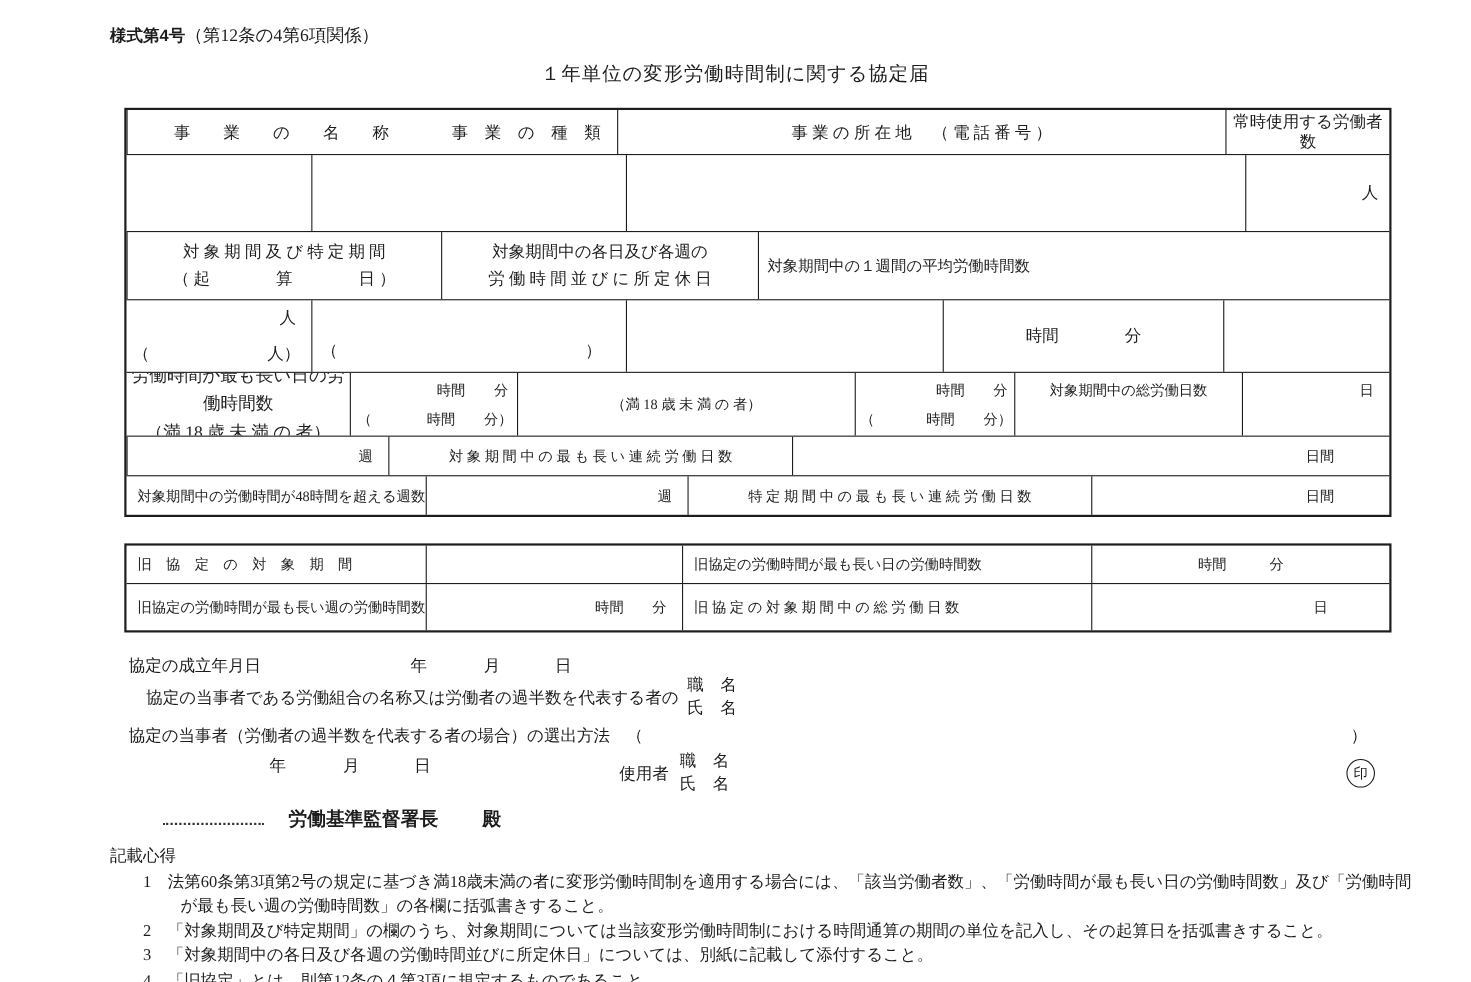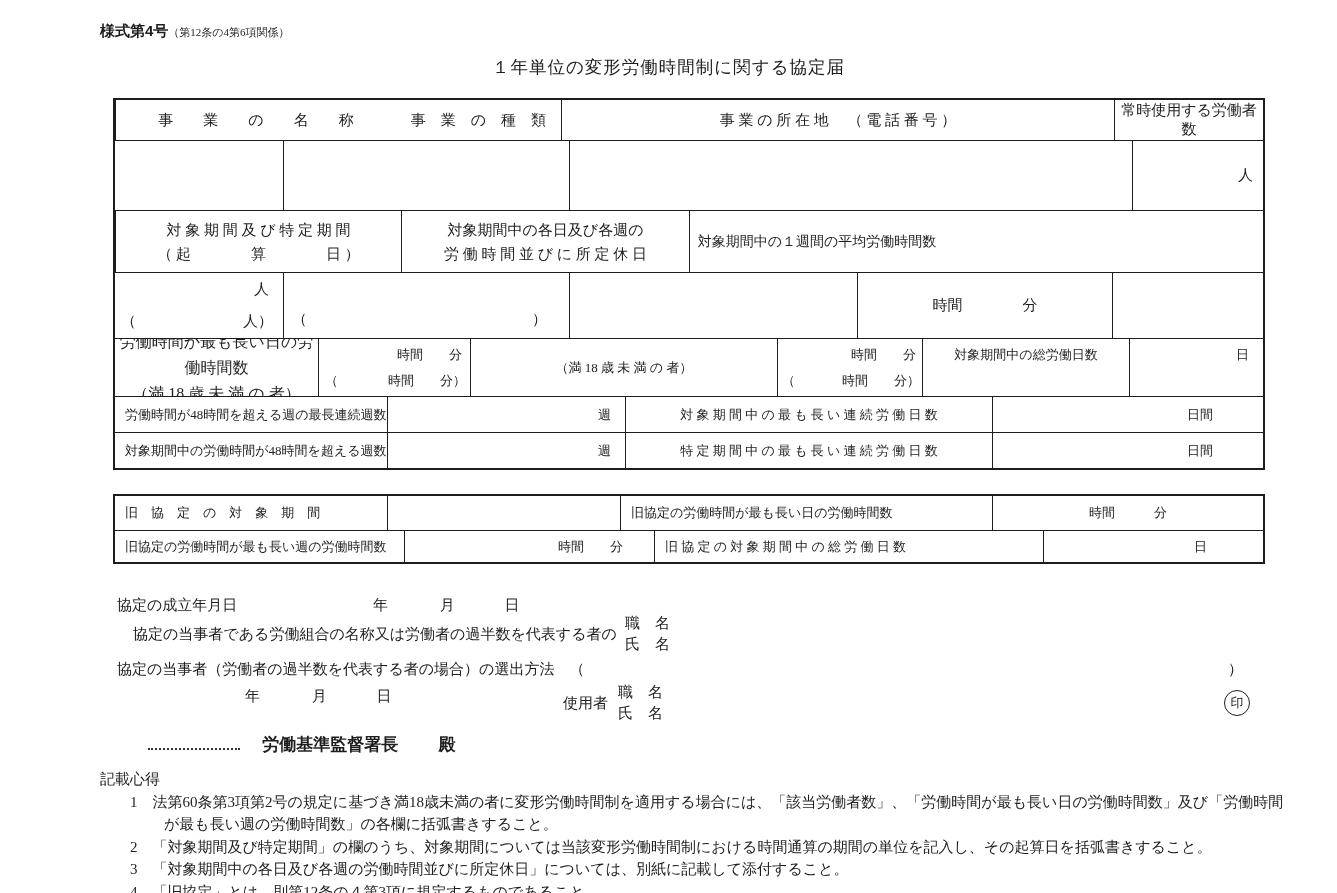--- a/index.html
+++ b/index.html
@@ -30,21 +30,21 @@
   .sealcircle{display:inline-flex;width:24px;height:24px;border:1.5px solid #1d1d1d;
           border-radius:50%;align-items:center;justify-content:center;font-size:13px;}
   .paircol{display:flex;flex-direction:column;line-height:21px;}
 </style>
 </head>
 <body>
 
 <div id="page">
 
   <div class="abs" style="left:100px;top:22px;">
-    <span class="bold gothic" style="font-size:15px;">様式第4号</span><span style="font-size:11px;text-align:right;">（第12条の4第6項関係）</span>
+    <span class="bold gothic" style="font-size:15px;">様式第4号</span><span style="font-size:16px;text-align:right;">（第12条の4第6項関係）</span>
   </div>
   <div class="abs" style="left:0;top:55px;width:1337px;text-align:center;font-size:17.5px;letter-spacing:1px;">１年単位の変形労働時間制に関する協定届</div>
 
   <div class="tbl" style="left:113px;top:98px;width:1152px;">
 
     <div class="row" style="height:40px;">
       <div class="cell bl" style="width:286px;">事　　業　　の　　名　　称</div>
       <div class="cell" style="width:168px;">事　業　の　種　類</div>
       <div class="cell bl" style="width:563px;">事 業 の 所 在 地　 （ 電 話 番 号 ）</div>
       <div class="cell bl grow">常時使用する労働者数</div>
@@ -114,21 +114,20 @@
           <span>時間　　分）</span>
         </div>
       </div>
       <div class="cell bl" style="width:207px;justify-content:flex-start;padding-top:3px;">対象期間中の総労働日数</div>
       <div class="cell bl grow" style="justify-content:flex-start;align-items:flex-end;padding:3px 14px 0 0;">
         <span>日</span>
       </div>
     </div>
 
     <div class="row bt fz13" style="height:36px;">
-      <div class="cell rowc left" style="width:272px;padding-left:10px;">労働時間が48時間を超える週の最長連続週数</div>
       <div class="cell bl rowc right" style="width:238px;padding-right:14px;">
         <span>週</span>
       </div>
       <div class="cell bl rowc" style="width:367px;">対 象 期 間 中 の 最 も 長 い 連 続 労 働 日 数</div>
       <div class="cell bl grow rowc right" style="padding-right:50px;">
         <span>日間</span>
       </div>
     </div>
 
     <div class="row bt fz13" style="height:36px;">
@@ -145,21 +144,21 @@
 
   <div class="tbl" style="left:113px;top:494px;width:1152px;">
     <div class="row fz13" style="height:34px;">
       <div class="cell rowc left" style="width:272px;padding-left:10px;">旧　協　定　の　対　象　期　間</div>
       <div class="cell bl rowc" style="width:233px;"></div>
       <div class="cell bl rowc left" style="width:372px;padding-left:10px;">旧協定の労働時間が最も長い日の労働時間数</div>
       <div class="cell bl grow rowc">
         <span>時間　　　分</span>
       </div>
     </div>
-    <div class="row bt fz13" style="height:32px;gap:17px;">
+    <div class="row bt fz13" style="height:43px;">
       <div class="cell rowc left" style="width:272px;padding-left:10px;">旧協定の労働時間が最も長い週の労働時間数</div>
       <div class="cell bl rowc right" style="width:233px;padding-right:14px;">
         <span>時間　　分</span>
       </div>
       <div class="cell bl rowc left" style="width:372px;padding-left:10px;">旧 協 定 の 対 象 期 間 中 の 総 労 働 日 数</div>
       <div class="cell bl grow rowc right" style="padding-right:56px;">
         <span>日</span>
       </div>
     </div>
   </div>

